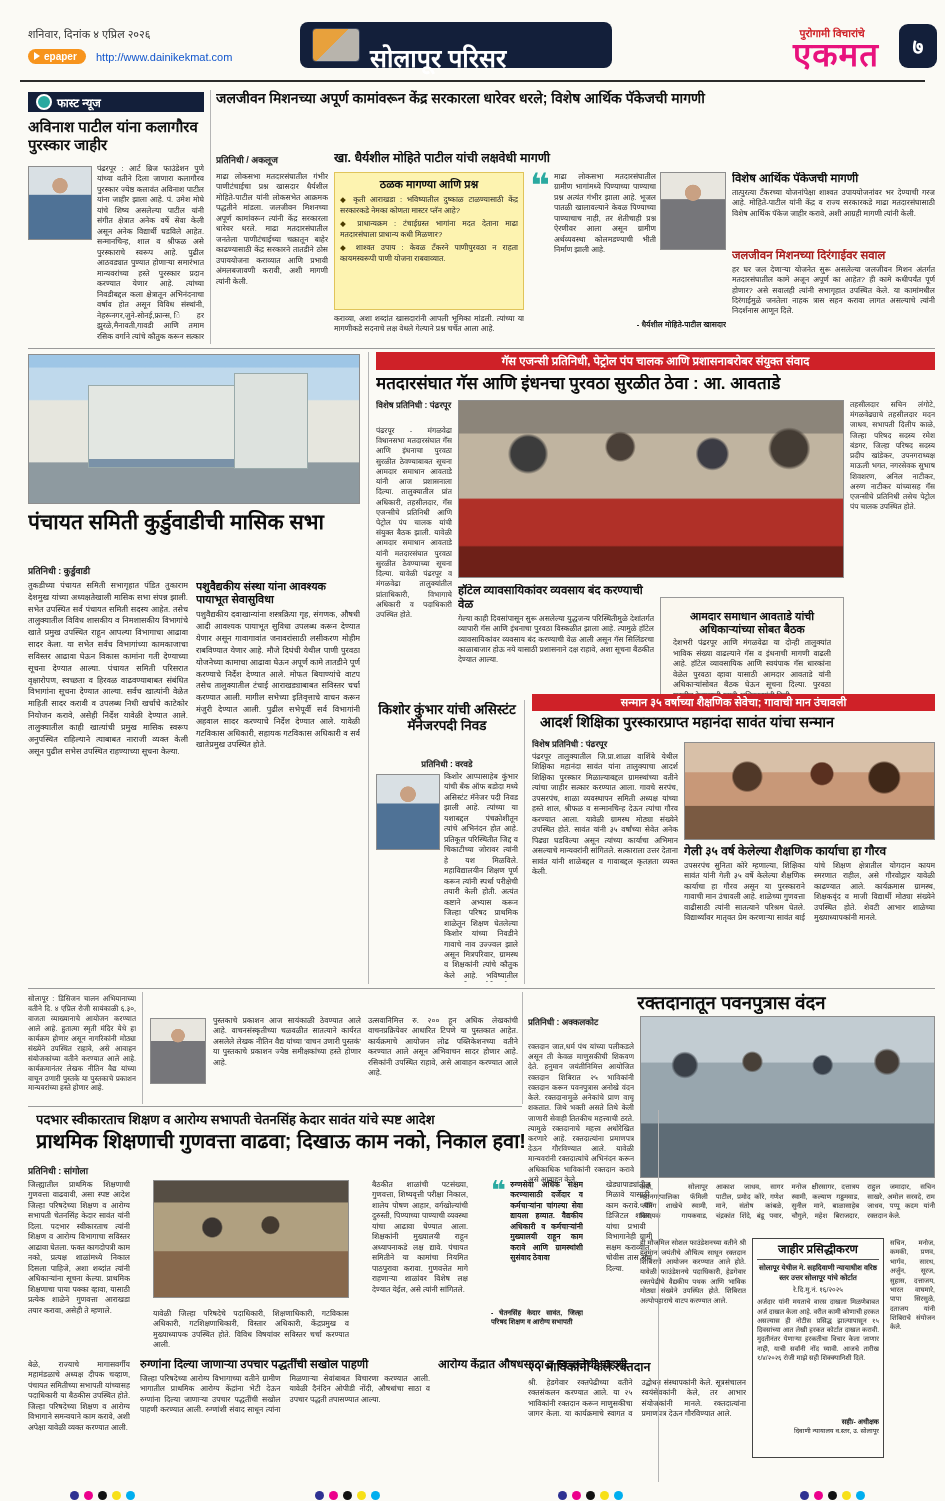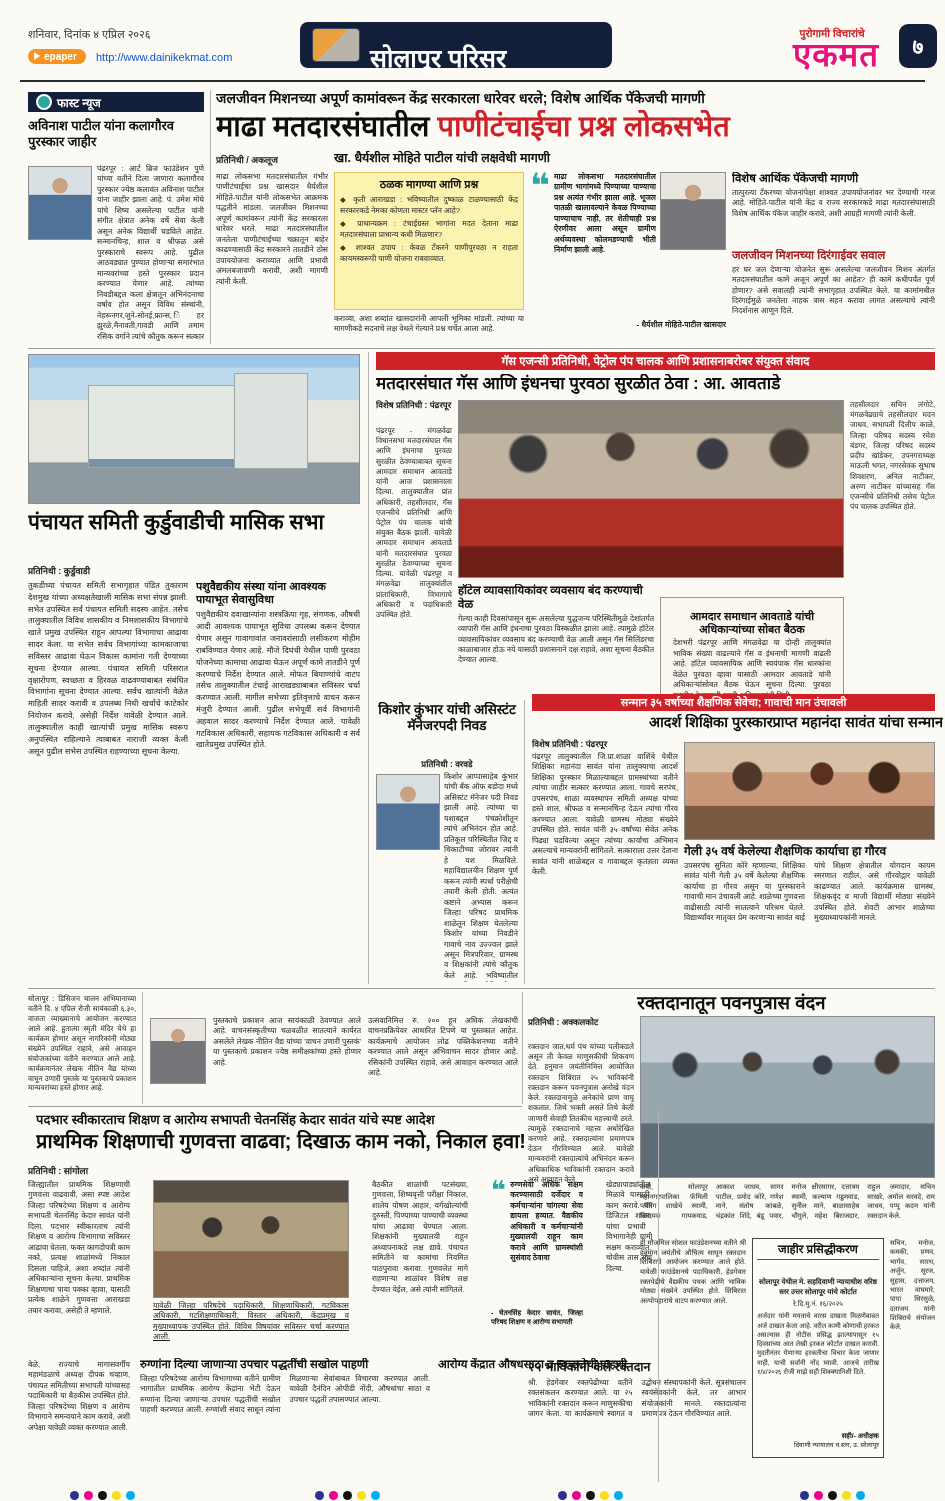--- a/index.html
+++ b/index.html
@@ -89,48 +89,45 @@
   <div class="abs brand" style="left:778px;top:38px;width:116px;text-align:center;">एकमत</div>
 
   <div class="abs navy" style="left:899px;top:24px;width:38px;height:44px;border-radius:9px;display:flex;align-items:center;justify-content:center;color:#fff;font-size:21px;font-weight:bold;">७</div>
 
   <div class="abs hrule" style="left:20px;top:80px;width:905px;border-top:2px solid #2b2b2b;"></div>
 
   <div class="abs navy" style="left:28px;top:92px;width:176px;height:20px;border-radius:0;color:#fff;font-weight:bold;font-size:11.5px;display:flex;align-items:center;padding-left:8px;">
     <span class="fn-icon"></span>
     <span>फास्ट न्यूज</span>
   </div>
-  <div class="abs subhead" style="left:28px;top:118px;width:176px;height:44px;font-size:13px;font-family:Liberation Serif, serif;">अविनाश पाटील यांना कलागौरव पुरस्कार जाहीर</div>
+  <div class="abs subhead" style="left:28px;top:118px;width:176px;height:44px;font-size:15px;">अविनाश पाटील यांना कलागौरव पुरस्कार जाहीर</div>
   <div class="abs" style="left:28px;top:164px;width:176px;height:178px;overflow:hidden;">
     <div class="photo ph-portrait-blue" style="float:left;width:64px;height:74px;margin:2px 5px 2px 0;"></div>
     <div class="bt" style="height:178px;">पंढरपूर : आर्ट ब्रिज फाउंडेशन पुणे यांच्या वतीने दिला जाणारा कलागौरव पुरस्कार ज्येष्ठ कलावंत अविनाश पाटील यांना जाहीर झाला आहे. पं. उमेश मोघे यांचे शिष्य असलेल्या पाटील यांनी संगीत क्षेत्रात अनेक वर्षे सेवा केली असून अनेक विद्यार्थी घडविले आहेत. सन्मानचिन्ह, शाल व श्रीफळ असे पुरस्काराचे स्वरूप आहे. पुढील आठवड्यात पुण्यात होणाऱ्या समारंभात मान्यवरांच्या हस्ते पुरस्कार प्रदान करण्यात येणार आहे. त्यांच्या निवडीबद्दल कला क्षेत्रातून अभिनंदनाचा वर्षाव होत असून विविध संस्थांनी, नेहरूनगर,जुने-सोनई,फ्रान्स, िहर झुरळे,मैनावती,गावडी आणि तमाम रसिक वर्गाने त्यांचे कौतुक करून सत्कार केला आहे.</div>
   </div>
   <div class="abs vrule" style="left:210px;top:90px;height:254px;"></div>
 
   <div class="abs subhead" style="left:216px;top:90px;width:719px;height:18px;font-size:14px;">जलजीवन मिशनच्या अपूर्ण कामांवरून केंद्र सरकारला धारेवर धरले; विशेष आर्थिक पॅकेजची मागणी</div>
-  <div class="abs headline" style="left:216px;top:110px;width:719px;height:40px;font-size:29px;white-space:nowrap;">
-    <span>माढा मतदारसंघातील </span><span style="color:#cf2128;">पाणीटंचाईचा प्रश्न लोकसभेत</span>
-  </div>
   <div class="abs byline" style="left:216px;top:153px;width:110px;">प्रतिनिधी / अकलूज</div>
   <div class="abs subhead" style="left:334px;top:151px;width:280px;font-size:12.5px;">खा. धैर्यशील मोहिते पाटील यांची लक्षवेधी मागणी</div>
 
   <div class="abs bt" style="left:216px;top:172px;width:112px;height:170px;">माढा लोकसभा मतदारसंघातील गंभीर पाणीटंचाईचा प्रश्न खासदार धैर्यशील मोहिते-पाटील यांनी लोकसभेत आक्रमक पद्धतीने मांडला. जलजीवन मिशनच्या अपूर्ण कामांवरून त्यांनी केंद्र सरकारला धारेवर धरले. माढा मतदारसंघातील जनतेला पाणीटंचाईच्या चक्रातून बाहेर काढण्यासाठी केंद्र सरकारने तातडीने ठोस उपाययोजना कराव्यात आणि प्रभावी अंमलबजावणी करावी, अशी मागणी त्यांनी केली.</div>
 
   <div class="abs" style="left:334px;top:172px;width:190px;height:138px;background:#fdf3b0;border:1px solid #e0c45a;padding:5px;overflow:hidden;box-sizing:border-box;">
     <div class="subhead center" style="font-size:11px;margin-bottom:4px;">ठळक मागण्या आणि प्रश्न</div>
     <div class="bt bullet">कृती आराखडा : भविष्यातील दुष्काळ टाळण्यासाठी केंद्र सरकारकडे नेमका कोणता मास्टर प्लॅन आहे?</div>
     <div class="bt bullet">प्राधान्यक्रम : टंचाईग्रस्त भागांना मदत देताना माढा मतदारसंघाला प्राधान्य कधी मिळणार?</div>
     <div class="bt bullet">शाश्वत उपाय : केवळ टँकरने पाणीपुरवठा न राहता कायमस्वरूपी पाणी योजना राबवाव्यात.</div>
   </div>
   <div class="abs bt" style="left:334px;top:314px;width:190px;height:30px;">कराव्या, अशा शब्दांत खासदारांनी आपली भूमिका मांडली. त्यांच्या या मागणीकडे सदनाचे लक्ष वेधले गेल्याने प्रश्न चर्चेत आला आहे.</div>
 
   <div class="abs" style="left:530px;top:172px;width:196px;height:172px;overflow:hidden;">
     <div class="photo ph-portrait-gray" style="float:right;width:66px;height:78px;margin:0 0 3px 4px;"></div>
     <span class="quote-mark">❝</span>
-    <div class="bt" style="font-weight:bold;height:148px;">माढा लोकसभा मतदारसंघातील ग्रामीण भागांमध्ये पिण्याच्या पाण्याचा प्रश्न अत्यंत गंभीर झाला आहे. भूजल पातळी खालावल्याने केवळ पिण्याच्या पाण्याचाच नाही, तर शेतीचाही प्रश्न ऐरणीवर आला असून ग्रामीण अर्थव्यवस्था कोलमडण्याची भीती निर्माण झाली आहे.</div>
+    <div class="bt" style="font-weight:normal;height:148px;">माढा लोकसभा मतदारसंघातील ग्रामीण भागांमध्ये पिण्याच्या पाण्याचा प्रश्न अत्यंत गंभीर झाला आहे. भूजल पातळी खालावल्याने केवळ पिण्याच्या पाण्याचाच नाही, तर शेतीचाही प्रश्न ऐरणीवर आला असून ग्रामीण अर्थव्यवस्था कोलमडण्याची भीती निर्माण झाली आहे.</div>
     <div class="bt bold" style="text-align:right;">- धैर्यशील मोहिते-पाटील खासदार</div>
   </div>
 
   <div class="abs" style="left:732px;top:172px;width:203px;height:172px;overflow:hidden;">
     <div class="subhead" style="font-size:11.5px;margin-bottom:2px;">विशेष आर्थिक पॅकेजची मागणी</div>
     <div class="bt" style="height:58px;">तात्पुरत्या टॅंकरच्या योजनांपेक्षा शाश्वत उपाययोजनांवर भर देण्याची गरज आहे. मोहिते-पाटील यांनी केंद्र व राज्य सरकारकडे माढा मतदारसंघासाठी विशेष आर्थिक पॅकेज जाहीर करावे, अशी आग्रही मागणी त्यांनी केली.</div>
     <div class="subhead" style="font-size:11.5px;color:#a8201f;margin:3px 0 2px;">जलजीवन मिशनच्या दिरंगाईवर सवाल</div>
     <div class="bt" style="height:84px;">हर घर जल देणाऱ्या योजनेत सुरू असलेल्या जलजीवन मिशन अंतर्गत मतदारसंघातील कामे अजून अपूर्ण का आहेत? ही कामे कधीपर्यंत पूर्ण होणार? असे सवालही त्यांनी सभागृहात उपस्थित केले. या कामांमधील दिरंगाईमुळे जनतेला नाहक त्रास सहन करावा लागत असल्याचे त्यांनी निदर्शनास आणून दिले.</div>
   </div>
 
@@ -167,21 +164,21 @@
 
   <div class="abs headline center" style="left:376px;top:702px;width:142px;height:54px;font-size:13.5px;">किशोर कुंभार यांची असिस्टंट मॅनेजरपदी निवड</div>
   <div class="abs byline center" style="left:376px;top:758px;width:142px;font-size:8.5px;">प्रतिनिधी : वरवडे</div>
   <div class="abs" style="left:376px;top:772px;width:142px;height:210px;overflow:hidden;">
     <div class="photo ph-portrait-blue" style="float:left;width:64px;height:76px;margin:2px 4px 2px 0;"></div>
     <div class="bt" style="height:210px;">किशोर आप्पासाहेब कुंभार यांची बँक ऑफ बडोदा मध्ये असिस्टंट मॅनेजर पदी निवड झाली आहे. त्यांच्या या यशाबद्दल पंचक्रोशीतून त्यांचे अभिनंदन होत आहे. प्रतिकूल परिस्थितीत जिद्द व चिकाटीच्या जोरावर त्यांनी हे यश मिळविले. महाविद्यालयीन शिक्षण पूर्ण करून त्यांनी स्पर्धा परीक्षेची तयारी केली होती. अत्यंत कष्टाने अभ्यास करून जिल्हा परिषद प्राथमिक शाळेतून शिक्षण घेतलेल्या किशोर यांच्या निवडीने गावाचे नाव उज्ज्वल झाले असून मित्रपरिवार, ग्रामस्थ व शिक्षकांनी त्यांचे कौतुक केले आहे. भविष्यातील वाटचालीस सर्वांनी शुभेच्छा दिल्या आहेत.</div>
   </div>
   <div class="abs vrule" style="left:524px;top:700px;height:284px;"></div>
 
   <div class="abs red-banner" style="left:532px;top:694px;width:403px;height:17px;font-size:11px;line-height:17px;">सन्मान ३५ वर्षाच्या शैक्षणिक सेवेचा; गावाची मान उंचावली</div>
-  <div class="abs headline" style="left:540px;top:714px;width:403px;height:21px;font-size:14.5px;text-align:right;">आदर्श शिक्षिका पुरस्कारप्राप्त महानंदा सावंत यांचा सन्मान</div>
+  <div class="abs headline" style="left:540px;top:714px;width:403px;height:21px;font-size:14.5px;">आदर्श शिक्षिका पुरस्कारप्राप्त महानंदा सावंत यांचा सन्मान</div>
   <div class="abs byline" style="left:532px;top:738px;width:160px;font-size:8.5px;">विशेष प्रतिनिधी : पंढरपूर</div>
   <div class="abs bt" style="left:532px;top:752px;width:146px;height:230px;">पंढरपूर तालुक्यातील जि.प्रा.शाळा वाशिंबे येथील शिक्षिका महानंदा सावंत यांना तालुक्याचा आदर्श शिक्षिका पुरस्कार मिळाल्याबद्दल ग्रामस्थांच्या वतीने त्यांचा जाहीर सत्कार करण्यात आला. गावचे सरपंच, उपसरपंच, शाळा व्यवस्थापन समिती अध्यक्ष यांच्या हस्ते शाल, श्रीफळ व सन्मानचिन्ह देऊन त्यांचा गौरव करण्यात आला. यावेळी ग्रामस्थ मोठ्या संख्येने उपस्थित होते. सावंत यांनी ३५ वर्षांच्या सेवेत अनेक पिढ्या घडविल्या असून त्यांच्या कार्याचा अभिमान असल्याचे मान्यवरांनी सांगितले. सत्काराला उत्तर देताना सावंत यांनी शाळेबद्दल व गावाबद्दल कृतज्ञता व्यक्त केली.</div>
   <div class="abs photo ph-felicitation" style="left:684px;top:742px;width:251px;height:98px;"></div>
   <div class="abs subhead" style="left:684px;top:844px;width:251px;font-size:12px;">गेली ३५ वर्ष केलेल्या शैक्षणिक कार्याचा हा गौरव</div>
   <div class="abs bt cols2" style="left:684px;top:861px;width:251px;height:121px;">उपसरपंच सुनिता कोरे म्हणाल्या, शिक्षिका सावंत यांनी गेली ३५ वर्षे केलेल्या शैक्षणिक कार्याचा हा गौरव असून या पुरस्काराने गावाची मान उंचावली आहे. शाळेच्या गुणवत्ता वाढीसाठी त्यांनी सातत्याने परिश्रम घेतले. विद्यार्थ्यांवर मातृवत प्रेम करणाऱ्या सावंत बाई यांचे शिक्षण क्षेत्रातील योगदान कायम स्मरणात राहील, असे गौरवोद्गार यावेळी काढण्यात आले. कार्यक्रमास ग्रामस्थ, शिक्षकवृंद व माजी विद्यार्थी मोठ्या संख्येने उपस्थित होते. शेवटी आभार शाळेच्या मुख्याध्यापकांनी मानले.</div>
 
   <div class="abs hrule" style="left:28px;top:988px;width:907px;"></div>
 
   <div class="abs bt" style="left:28px;top:994px;width:108px;height:110px;font-size:7.2px;">सोलापूर : डिसिजन चालन अभियानाच्या वतीने दि. ४ एप्रिल रोजी सायंकाळी ६.३०, वाजता व्याख्यानाचे आयोजन करण्यात आले आहे. हुतात्मा स्मृती मंदिर येथे हा कार्यक्रम होणार असून नागरिकांनी मोठ्या संख्येने उपस्थित राहावे, असे आवाहन संयोजकांच्या वतीने करण्यात आले आहे. कार्यक्रमानंतर लेखक नीतिन वैद्य यांच्या वाचून उणारी पुस्तके या पुस्तकाचे प्रकाशन मान्यवरांच्या हस्ते होणार आहे.</div>
   <div class="abs vrule" style="left:142px;top:992px;height:112px;"></div>
@@ -195,21 +192,21 @@
   <div class="abs hrule" style="left:28px;top:1106px;width:494px;"></div>
 
   <div class="abs headline center" style="left:528px;top:992px;width:407px;height:22px;font-size:18.5px;">रक्तदानातून पवनपुत्रास वंदन</div>
   <div class="abs byline" style="left:528px;top:1016px;width:104px;height:22px;font-size:8.5px;">प्रतिनिधी : अक्कलकोट</div>
   <div class="abs bt" style="left:528px;top:1042px;width:106px;height:314px;font-size:7.4px;">रक्तदान जात,धर्म पंथ यांच्या पलीकडले असून ती केवळ माणुसकीची शिकवण देते. हनुमान जयंतीनिमित्त आयोजित रक्तदान शिबिरात २५ भाविकांनी रक्तदान करून पवनपुत्रास अनोखे वंदन केले. रक्तदानामुळे अनेकांचे प्राण वाचू शकतात. जिथे भक्ती असते तिथे केली जाणारी सेवाही तितकीच महत्त्वाची ठरते. त्यामुळे रक्तदानाचे महत्त्व अधोरेखित करणारे आहे. रक्तदात्यांना प्रमाणपत्र देऊन गौरविण्यात आले. यावेळी मान्यवरांनी रक्तदात्यांचे अभिनंदन करून अधिकाधिक भाविकांनी रक्तदान करावे असे आवाहन केले.</div>
   <div class="abs photo ph-group" style="left:640px;top:1016px;width:295px;height:162px;"></div>
   <div class="abs bt cols4" style="left:640px;top:1182px;width:295px;height:50px;font-size:6.9px;">कंबी, सोलापूर महानगरपालिका फॅमिली प्लॅनिंग शाखेचे स्वामी, विनायक गायकवाड, आकाश जाधव, सागर पाटील, प्रमोद कोरे, गणेश माने, संतोष कांबळे, चंद्रकांत शिंदे, बंडू पवार, मनोज क्षीरसागर, दत्तात्रय स्वामी, कल्याण गड्डमवाड, सुनील माने, बाळासाहेब चौगुले, महेश बिराजदार, राहुल जमादार, सचिन साखरे, अमोल सरवदे, राम जाधव, पप्पू कदम यांनी रक्तदान केले.</div>
   <div class="abs bt" style="left:640px;top:1238px;width:106px;height:116px;font-size:7px;">ही मौजमिल सोशल फाउंडेशनच्या वतीने श्री हनुमान जयंतीचे औचित्य साधून रक्तदान शिबिराचे आयोजन करण्यात आले होते. यावेळी फाउंडेशनचे पदाधिकारी, हेडगेवार रक्तपेढीचे वैद्यकीय पथक आणि भाविक मोठ्या संख्येने उपस्थित होते. शिबिरात अल्पोपहाराचे वाटप करण्यात आले.</div>
 
   <div class="abs notice-box" style="left:752px;top:1238px;width:132px;height:220px;">
-    <div class="subhead center" style="font-size:11.5px;border-bottom:1px solid #555;padding-bottom:2px;margin-bottom:17px;">जाहीर प्रसिद्धीकरण</div>
+    <div class="subhead center" style="font-size:11.5px;border-bottom:1px solid #555;padding-bottom:2px;margin-bottom:3px;">जाहीर प्रसिद्धीकरण</div>
     <div class="bt bold center" style="font-size:7.2px;margin-bottom:2px;">सोलापूर येथील मे. सहदिवाणी न्यायाधीश वरिष्ठ स्तर उत्तर सोलापूर यांचे कोर्टात</div>
     <div class="bt center" style="font-size:7px;margin-bottom:3px;">रे.दि.मु.नं. १६/२०२५</div>
     <div class="bt" style="font-size:6.7px;height:120px;">अर्जदार यांनी मयताचे वारस दाखला मिळणेबाबत अर्ज दाखल केला आहे. वरील कामी कोणाची हरकत असल्यास ही नोटीस प्रसिद्ध झाल्यापासून १५ दिवसांच्या आत लेखी हरकत कोर्टात दाखल करावी. मुदतीनंतर येणाऱ्या हरकतीचा विचार केला जाणार नाही, याची सर्वांनी नोंद घ्यावी. आजचे तारीख १/४/२०२६ रोजी माझे सही शिक्क्यानिशी दिले.</div>
     <div class="bt bold" style="text-align:right;font-size:6.8px;">सही/- अधीक्षक</div>
     <div class="bt" style="text-align:right;font-size:6.5px;">दिवाणी न्यायालय व.स्तर, उ. सोलापूर</div>
   </div>
 
   <div class="abs bt" style="left:890px;top:1238px;width:45px;height:220px;font-size:6.8px;">सचिन, मनोज, कमकी, प्रणव, भार्गव, सारथ, अर्जुन, सूरज, सुहास, दत्ताजय, भारत वाघमारे, पापा सिरसुळे, दताजय यांनी शिबिराचे संयोजन केले.</div>
 
   <div class="abs" style="left:528px;top:1360px;width:218px;height:120px;overflow:hidden;">
@@ -218,21 +215,21 @@
   </div>
 
   <div class="abs subhead" style="left:36px;top:1112px;width:606px;font-size:13px;">पदभार स्वीकारताच शिक्षण व आरोग्य सभापती चेतनसिंह केदार सावंत यांचे स्पष्ट आदेश</div>
   <div class="abs headline" style="left:36px;top:1130px;width:612px;height:30px;font-size:20px;">प्राथमिक शिक्षणाची गुणवत्ता वाढवा; दिखाऊ काम नको, निकाल हवा!</div>
   <div class="abs byline" style="left:28px;top:1164px;width:120px;">प्रतिनिधी : सांगोला</div>
 
   <div class="abs" style="left:28px;top:1180px;width:624px;height:174px;display:flex;gap:23px;overflow:hidden;">
     <div class="bt" style="width:102px;height:174px;flex:none;">जिल्ह्यातील प्राथमिक शिक्षणाची गुणवत्ता वाढवावी, असा स्पष्ट आदेश जिल्हा परिषदेच्या शिक्षण व आरोग्य सभापती चेतनसिंह केदार सावंत यांनी दिला. पदभार स्वीकारताच त्यांनी शिक्षण व आरोग्य विभागाचा सविस्तर आढावा घेतला. फक्त कागदोपत्री काम नको, प्रत्यक्ष शाळांमध्ये निकाल दिसला पाहिजे, अशा शब्दांत त्यांनी अधिकाऱ्यांना सूचना केल्या. प्राथमिक शिक्षणाचा पाया पक्का व्हावा, यासाठी प्रत्येक शाळेने गुणवत्ता आराखडा तयार करावा, असेही ते म्हणाले.</div>
     <div style="width:196px;flex:none;overflow:hidden;">
       <div class="photo ph-edu-meeting" style="width:196px;height:118px;"></div>
-      <div class="bt" style="height:52px;margin-top:3px;text-decoration:underline;">यावेळी जिल्हा परिषदेचे पदाधिकारी, शिक्षणाधिकारी, गटविकास अधिकारी, गटशिक्षणाधिकारी, विस्तार अधिकारी, केंद्रप्रमुख व मुख्याध्यापक उपस्थित होते. विविध विषयांवर सविस्तर चर्चा करण्यात आली.</div>
+      <div class="bt" style="height:52px;margin-top:11px;">यावेळी जिल्हा परिषदेचे पदाधिकारी, शिक्षणाधिकारी, गटविकास अधिकारी, गटशिक्षणाधिकारी, विस्तार अधिकारी, केंद्रप्रमुख व मुख्याध्यापक उपस्थित होते. विविध विषयांवर सविस्तर चर्चा करण्यात आली.</div>
     </div>
     <div class="bt" style="width:96px;height:174px;flex:none;">बैठकीत शाळांची पटसंख्या, गुणवत्ता, शिष्यवृत्ती परीक्षा निकाल, शालेय पोषण आहार, वर्गखोल्यांची दुरुस्ती, पिण्याच्या पाण्याची व्यवस्था यांचा आढावा घेण्यात आला. शिक्षकांनी मुख्यालयी राहून अध्यापनाकडे लक्ष द्यावे. पंचायत समितीने या कामांचा नियमित पाठपुरावा करावा. गुणवत्तेत मागे राहणाऱ्या शाळांवर विशेष लक्ष देण्यात येईल, असे त्यांनी सांगितले.</div>
     <div style="width:92px;flex:none;overflow:hidden;">
       <span class="quote-mark" style="font-size:26px;">❝</span>
       <div class="bt" style="font-weight:bold;height:128px;">रुग्णसेवा अधिक सक्षम करण्यासाठी दर्जेदार व कर्मचाऱ्यांना चांगल्या सेवा द्यायला हव्यात. वैद्यकीय अधिकारी व कर्मचाऱ्यांनी मुख्यालयी राहून काम करावे आणि ग्रामस्थांशी सुसंवाद ठेवावा</div>
       <div class="bt bold" style="font-size:6.8px;">- चेतनसिंह केदार सावंत, जिल्हा परिषद शिक्षण व आरोग्य सभापती</div>
     </div>
     <div class="bt" style="width:118px;height:174px;flex:none;">खेड्यापाड्यांतील विद्यार्थ्यांना दर्जेदार शिक्षण मिळावे यासाठी शिक्षकांनी झोकून देऊन काम करावे. पालकांशी सुसंवाद वाढवावा. डिजिटल शाळा, वाचनालय, प्रयोगशाळा यांचा प्रभावी वापर करावा. आरोग्य विभागानेही ग्रामीण भागातील सेवा अधिक सक्षम कराव्यात. प्राथमिक आरोग्य केंद्रांनी चोवीस तास सेवा द्यावी, अशा सूचना त्यांनी दिल्या.</div>
   </div>
 

